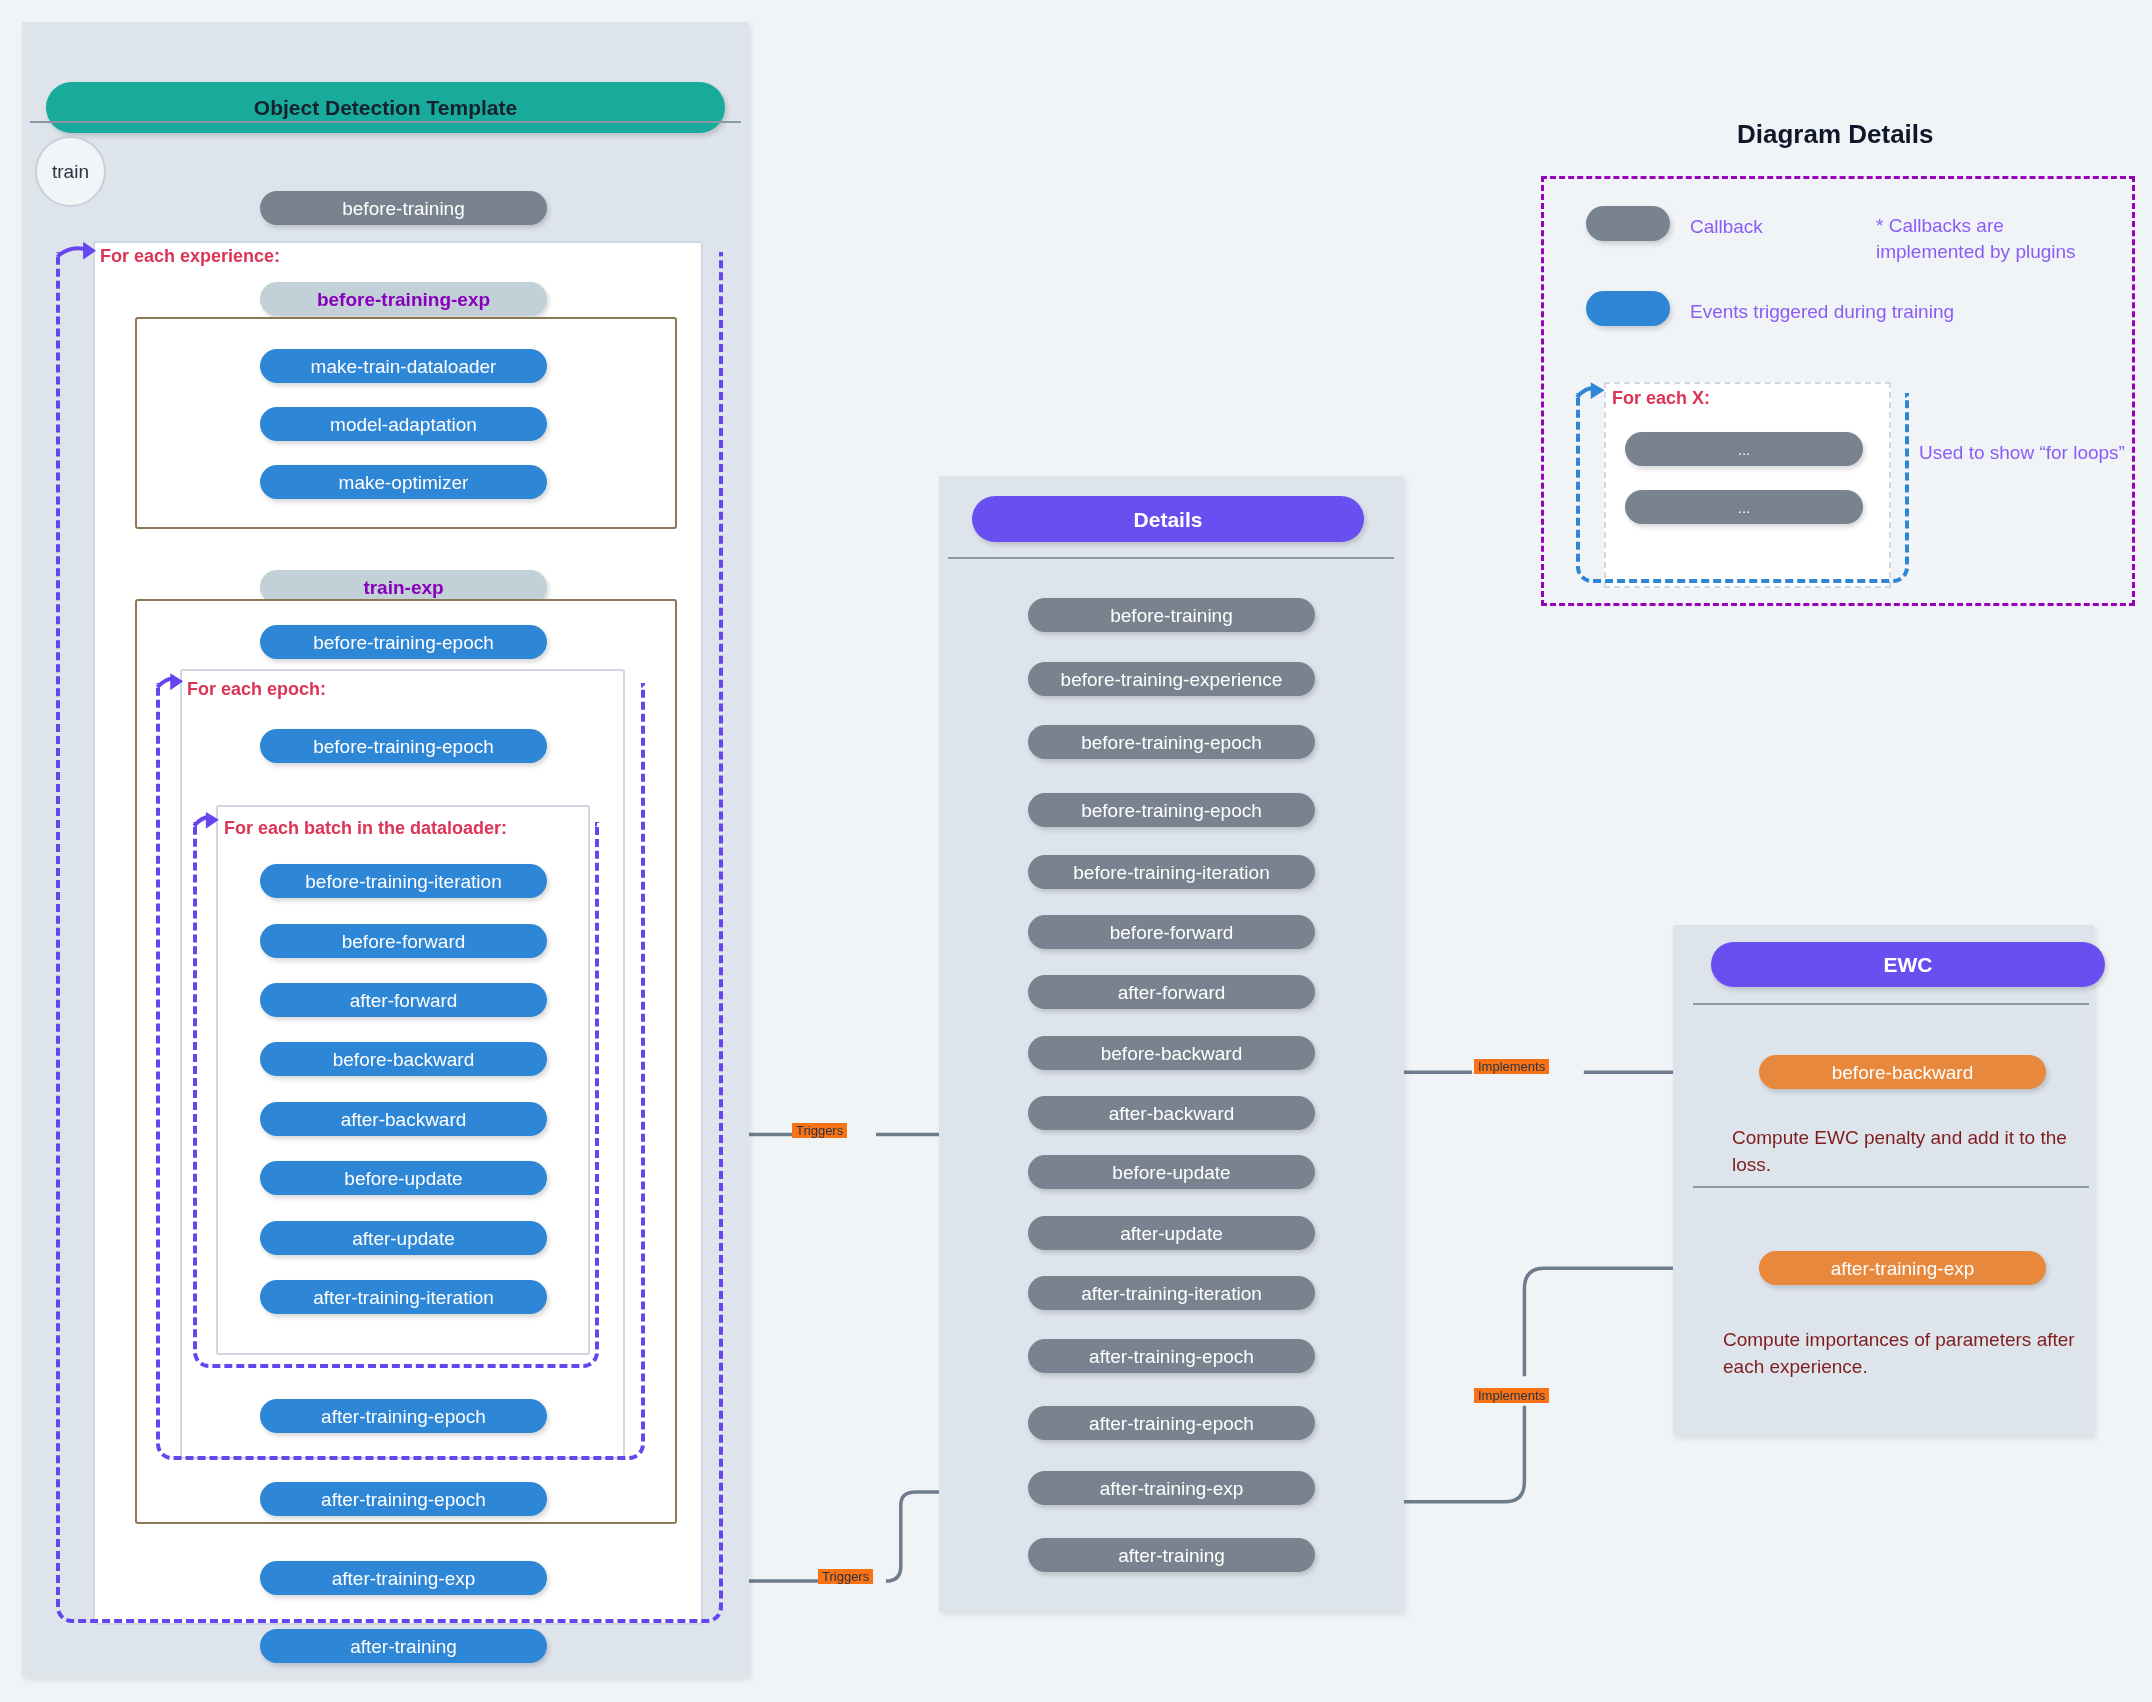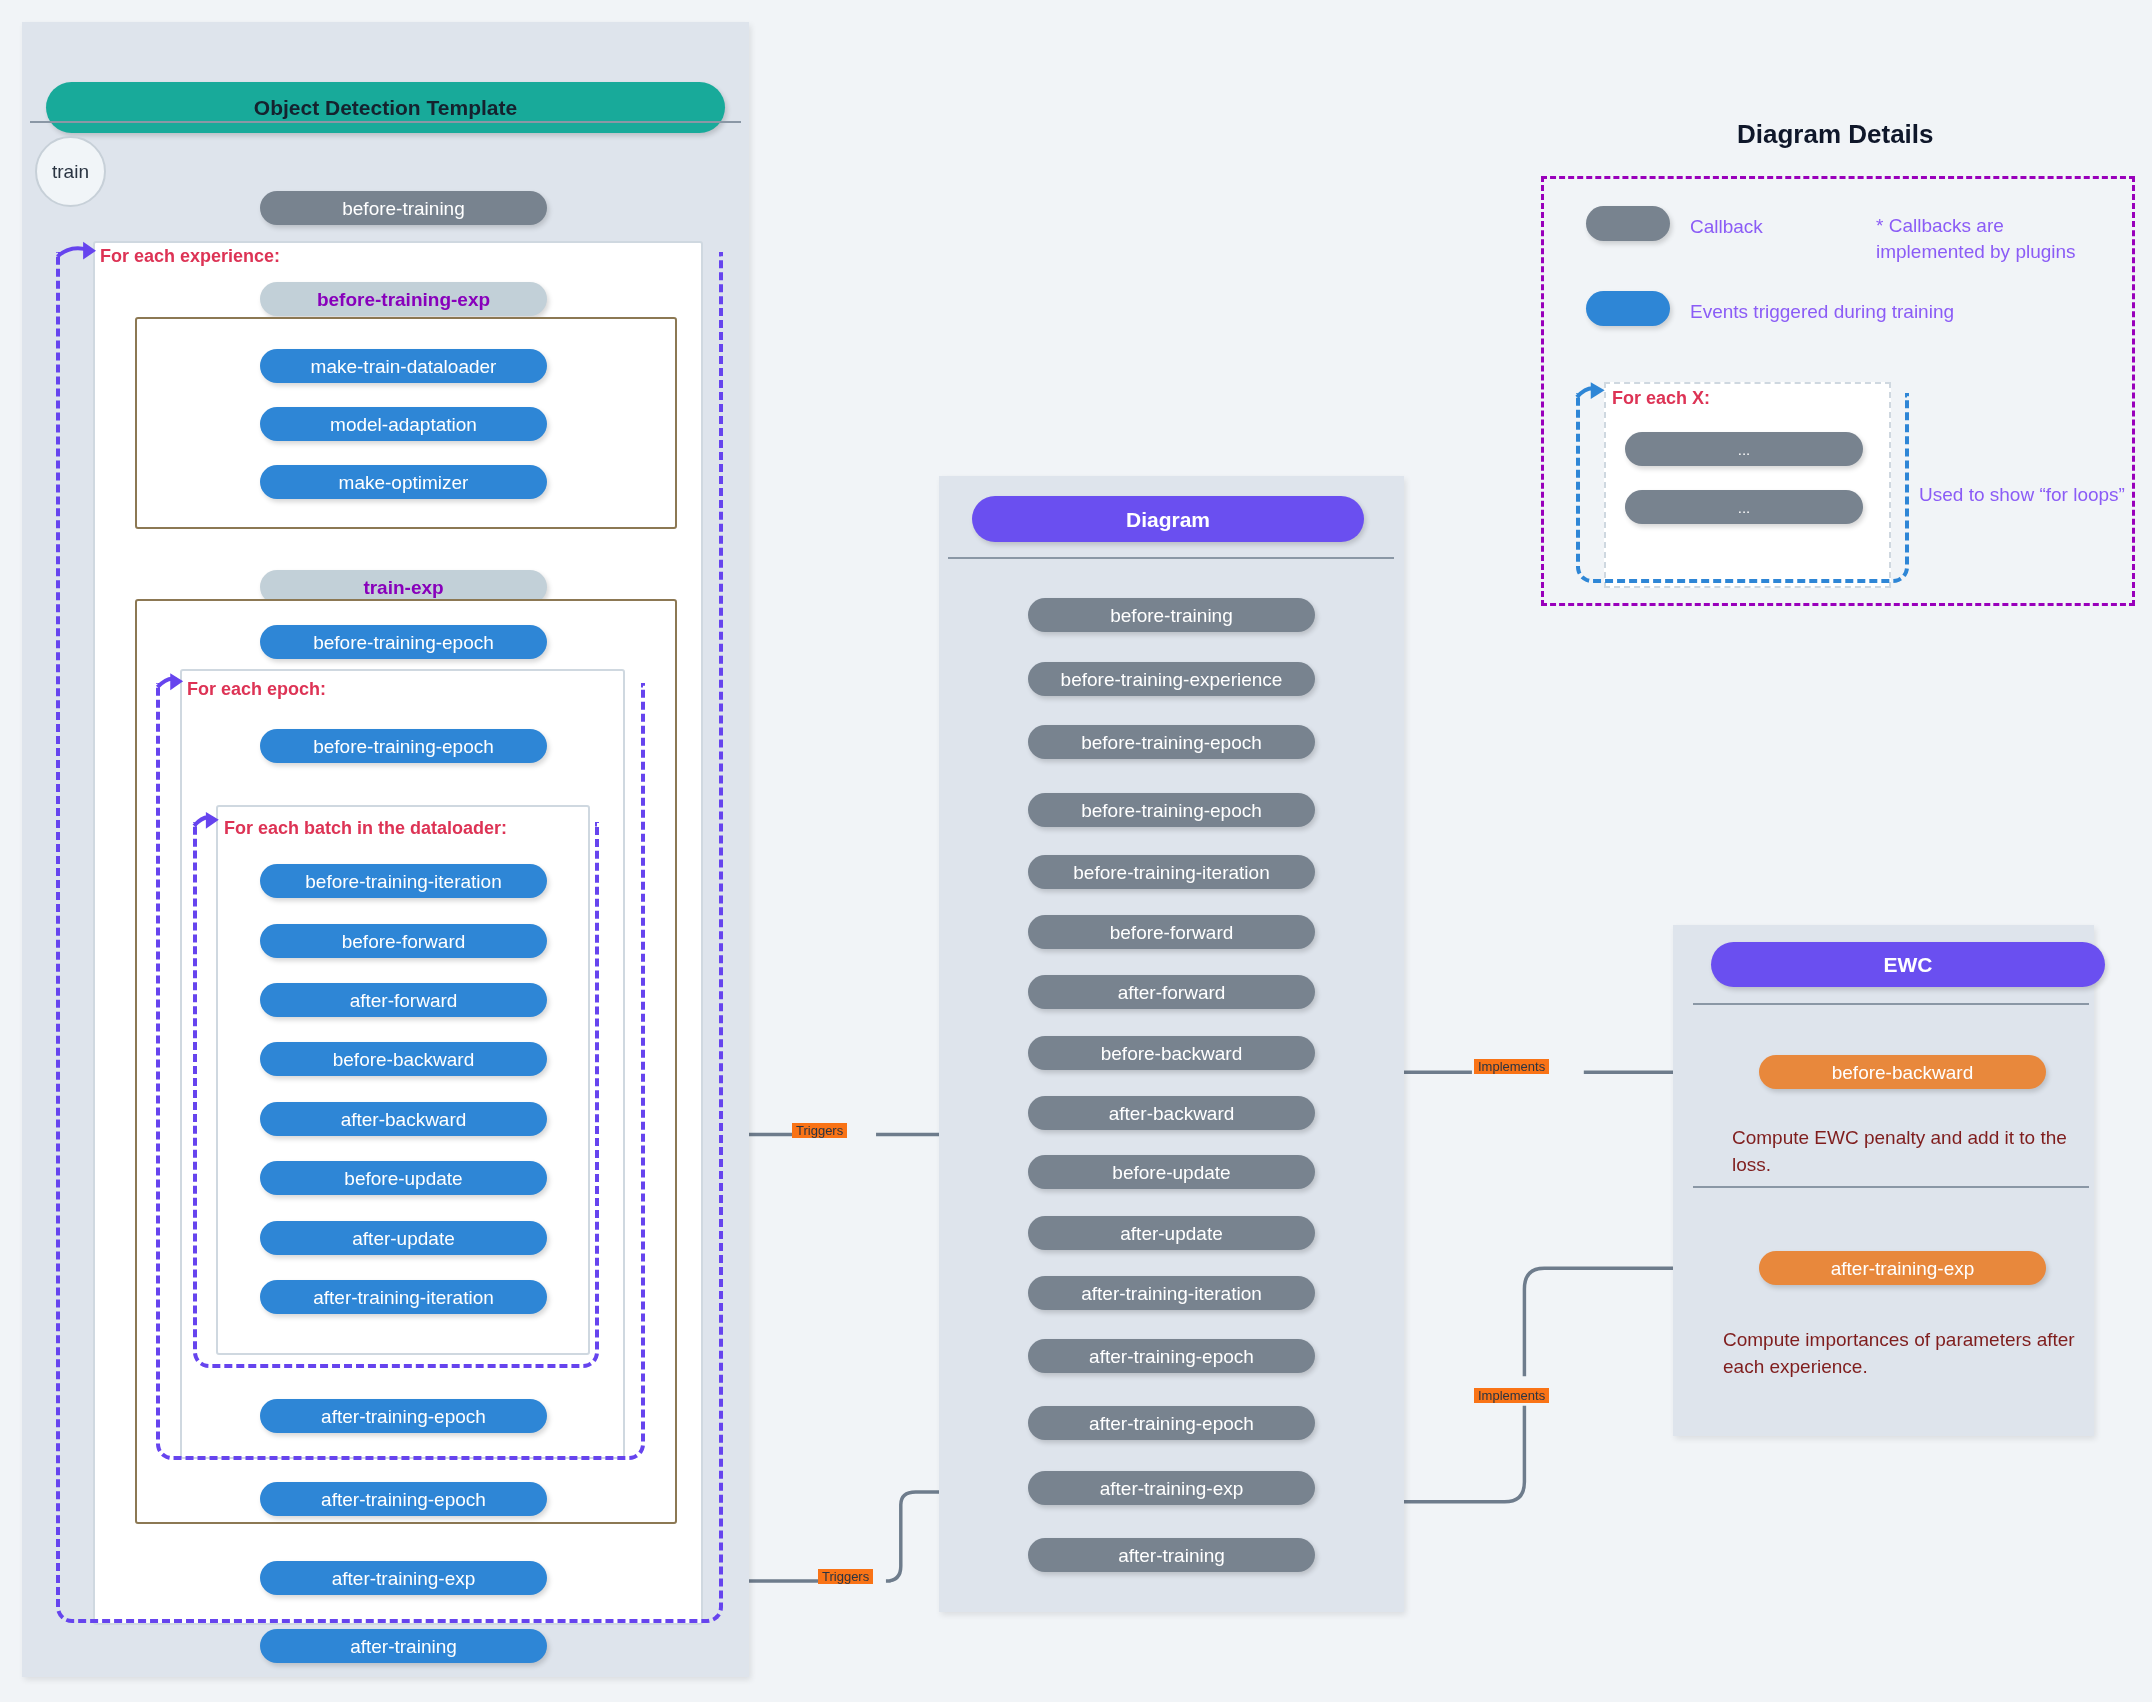--- a/index.html
+++ b/index.html
@@ -226,21 +226,21 @@
 <div class="pill event" style="left:260px; top:1399px; width:287px; height:34px;">after-training-epoch</div>
 
 <div class="pill event" style="left:260px; top:1482px; width:287px; height:34px;">after-training-epoch</div>
 
 <div class="pill event" style="left:260px; top:1561px; width:287px; height:34px;">after-training-exp</div>
 
 <div class="pill event" style="left:260px; top:1629px; width:287px; height:34px;">after-training</div>
 
 <div class="panel" style="left:939px; top:476px; width:465px; height:1136px;"></div>
 
-<div class="pill header-purple" style="left:972px; top:496px; width:392px; height:46px;">Diagram</div>
+<div class="pill header-purple" style="left:972px; top:496px; width:392px; height:46px;">Details</div>
 
 <div class="panel-rule" style="left:948px; top:557px; width:446px;"></div>
 
 <div class="pill callback" style="left:1028px; top:598px; width:287px; height:34px;">before-training</div>
 <div class="pill callback" style="left:1028px; top:662px; width:287px; height:34px;">before-training-experience</div>
 <div class="pill callback" style="left:1028px; top:725px; width:287px; height:34px;">before-training-epoch</div>
 <div class="pill callback" style="left:1028px; top:793px; width:287px; height:34px;">before-training-epoch</div>
 <div class="pill callback" style="left:1028px; top:855px; width:287px; height:34px;">before-training-iteration</div>
 <div class="pill callback" style="left:1028px; top:915px; width:287px; height:34px;">before-forward</div>
 <div class="pill callback" style="left:1028px; top:975px; width:287px; height:34px;">after-forward</div>
@@ -290,14 +290,14 @@
 <div class="loop-label" style="left:1612px; top:388px;">For each X:</div>
 <div class="dashloop-blue" style="left:1576px; top:393px; width:333px; height:190px;"></div>
 <svg class="overlay" viewBox="0 0 2174 1720" width="2152" height="1703">
   <path d="M 1593 401 Q 1605 388 1616 394" stroke="#2E86D6" stroke-width="4" fill="none"></path>
   <path d="M 1607 386 L 1621 394 L 1607 403 z" fill="#2E86D6"></path>
 </svg>
 
 <div class="pill callback" style="left:1625px; top:432px; width:238px; height:34px; font-size:15px;">...</div>
 <div class="pill callback" style="left:1625px; top:490px; width:238px; height:34px; font-size:15px;">...</div>
 
-<div class="detail-text" style="left:1919px; top:482px; width:218px;">Used to show “for loops”</div>
+<div class="detail-text" style="left:1919px; top:440px; width:218px;">Used to show “for loops”</div>
 
 
 </body></html>

